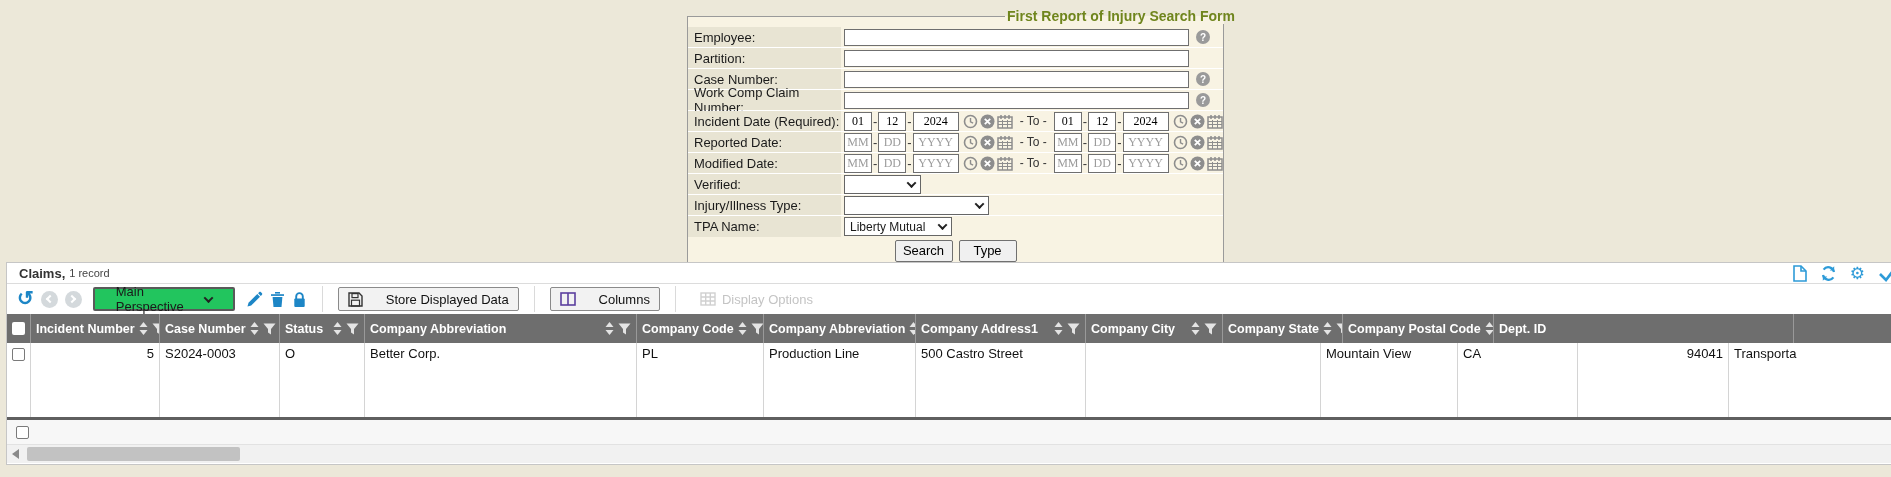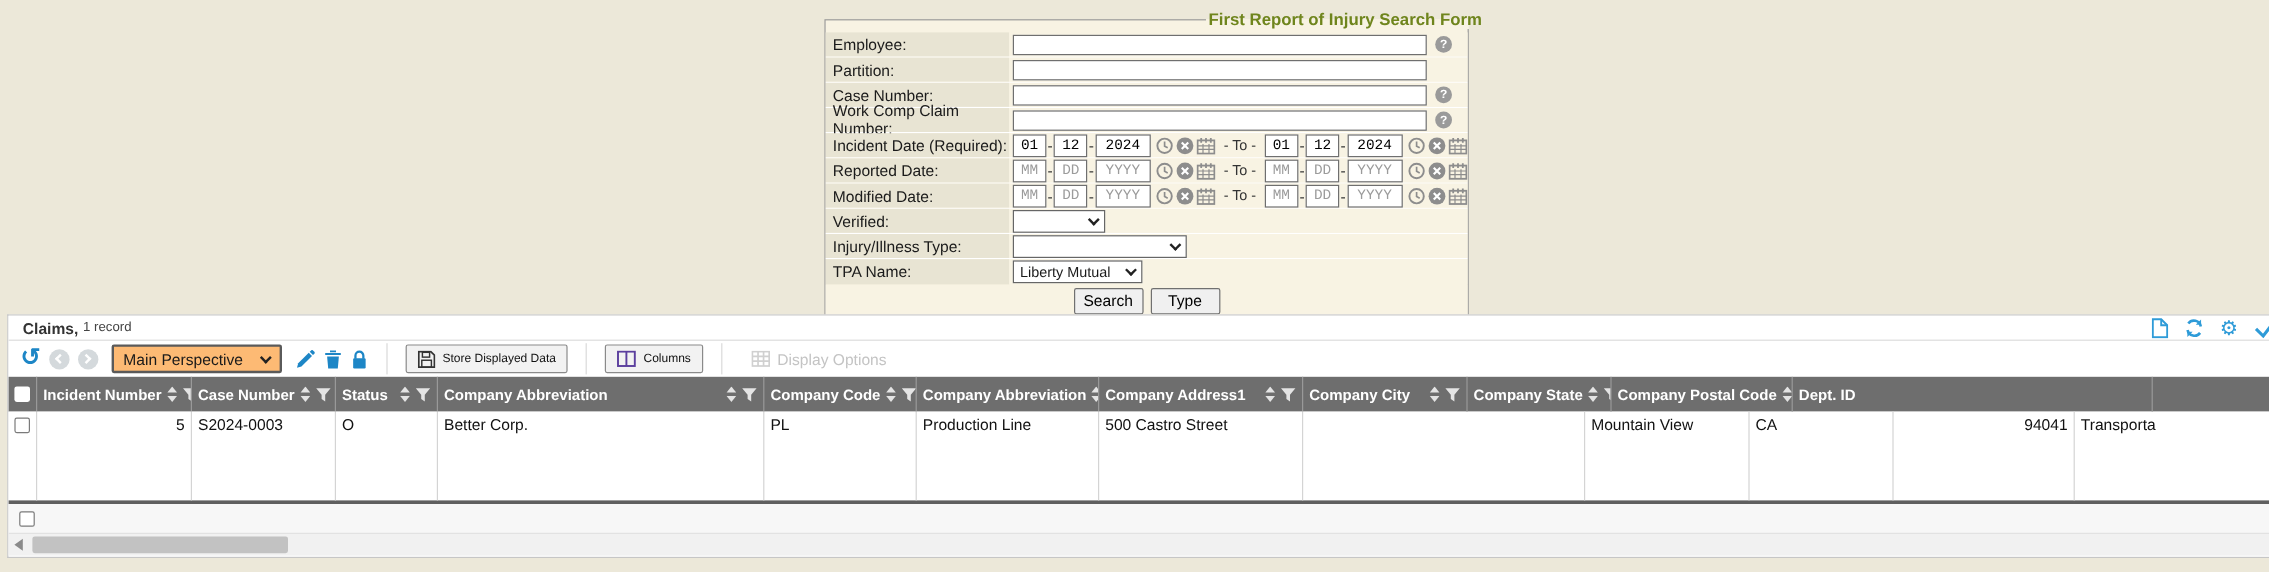--- a/index.html
+++ b/index.html
@@ -32,21 +32,21 @@
   }
   .help {
     margin-left: 7px; width: 14px; height: 14px; border-radius: 50%; background: #9a9a9a;
     color: #fff; font-size: 10px; font-weight: bold; display: flex; align-items: center;
     justify-content: center; flex: none; cursor: default;
   }
   input.dmm, input.ddd { width: 28px; }
   input.dyy { width: 46px; }
   input.dmm, input.ddd, input.dyy {
     height: 19px; border: 1px solid #6f6f6f; background: #fff; text-align: center;
-    font-family: Liberation Mono, monospace; font-size: 12px;
+    font-family: Liberation Serif, serif; font-size: 12px;
   }
   input::placeholder { color: #9b9b9b; opacity: 1; }
   .dsep { margin: 0 1px; color: #333; }
   .tosep { margin: 0 7px; color: #333; font-size: 12px; white-space: nowrap; }
   .dicons { display: flex; align-items: center; gap: 2px; margin-left: 4px; }
   .dicons svg { display: block; }
   .fselect {
     height: 19px; border: 1px solid #666; background: #fff; display: flex; align-items: center;
     justify-content: space-between; padding: 0 5px; font-size: 12px;
   }
@@ -76,30 +76,30 @@
   .claims-toolbar { height: 30px; display: flex; align-items: center; padding-left: 10px; gap: 7px; background: #fff; }
   .undo-glyph { color: #1d86c6; font-size: 20px; font-weight: bold; line-height: 20px; margin-top: -2px; cursor: pointer; }
   .nav-circle {
     width: 17px; height: 17px; border-radius: 50%; background: #d4d9dc; position: relative; flex: none;
   }
   .nav-circle i { position: absolute; top: 5px; width: 6px; height: 6px;
     border-left: 2px solid #fff; border-bottom: 2px solid #fff; }
   .nav-circle.prev i { left: 6px; transform: rotate(45deg); }
   .nav-circle.next i { left: 4px; transform: rotate(-135deg); }
   .perspective-select {
-    width: 142px; height: 24px; border: 2px solid #5a5a5a; border-radius: 2px; background: #fdba74;
-    display: flex; align-items: center; justify-content: space-between; padding: 0 8px;
+    width: 142px; height: 24px; border: 2px solid #5a5a5a; border-radius: 2px; background: #22c55e;
+    display: flex; align-items: center; justify-content: space-between; padding: 0 21px;
     font-size: 13px; margin: 16px 4px; cursor: pointer;
   }
   .tool-icon { display: flex; align-items: center; cursor: pointer; }
   .toolbar-sep { width: 1px; height: 26px; background: #dadada; margin: 0 8px; flex: none; }
   .btn-toolbar {
     height: 24px; background: #f2f2f2; border: 1px solid #8a8a8a; border-radius: 2px;
-    display: flex; align-items: center; gap: 6px; padding: 0 9px;
-    font-family: "Liberation Sans", sans-serif; font-size: 10px; color: #111; cursor: pointer;
+    display: flex; align-items: center; gap: 23px; padding: 0 9px;
+    font-family: "Liberation Sans", sans-serif; font-size: 13px; color: #111; cursor: pointer;
   }
   .btn-disabled {
     height: 24px; display: flex; align-items: center; gap: 6px; padding: 0 9px;
     font-size: 13px; color: #c4c4c4; background: transparent; border: none;
   }
 
   
   .grid { width: 2100px; }
   .hrow { display: flex; height: 29px; background: #6e6e6e; }
   .hcell {

